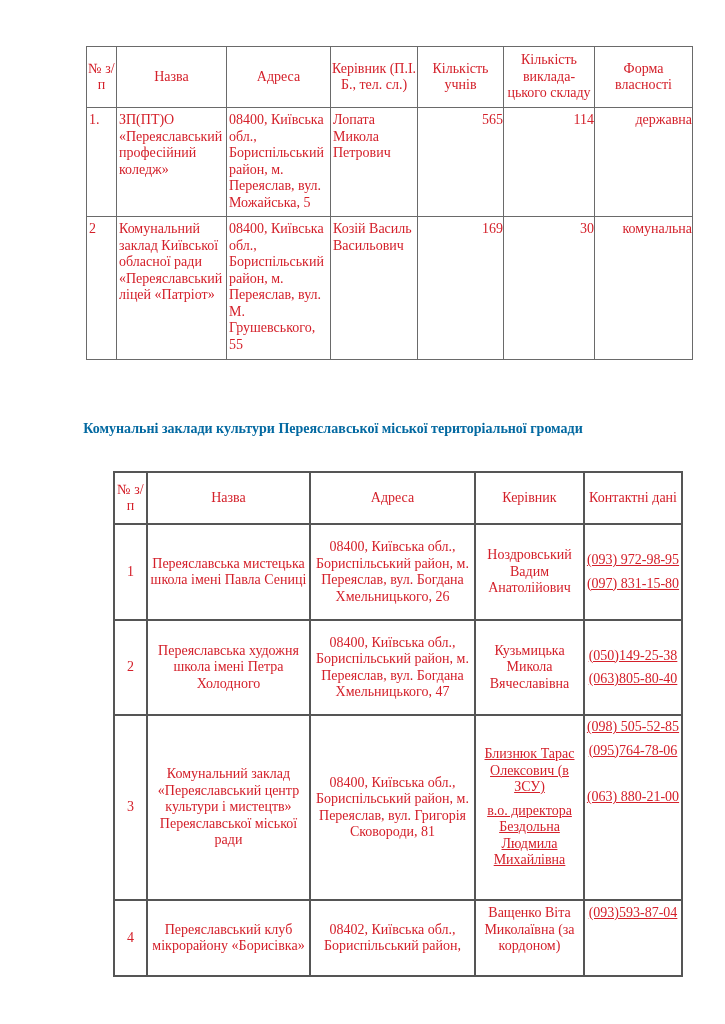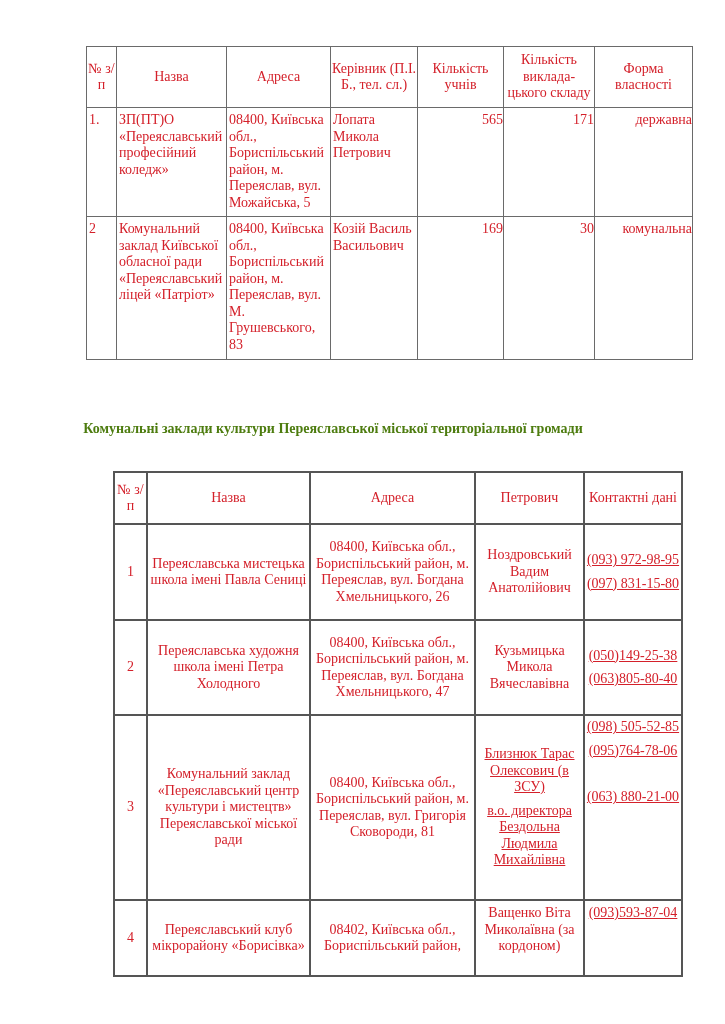--- a/index.html
+++ b/index.html
@@ -53,21 +53,21 @@
 
     
     #heading {
       position: absolute;
       left: 0;
       width: 666px;
       top: 421px;
       text-align: center;
       font-weight: bold;
       font-size: 14px;
-      color: #4d7c0f;
+      color: #0369a1;
     }
 
     
     #t2 {
       left: 113px;
       top: 471px;
       width: 568px;
     }
     #t2 td, #t2 th {
       border: 2px solid #555555;
@@ -110,27 +110,27 @@
       <th>Форма власності</th>
     </tr>
   </thead>
   <tbody>
     <tr class="r1">
       <td>1.</td>
       <td>ЗП(ПТ)О «Переяславський професійний коледж»</td>
       <td>08400, Київська обл., Бориспільський район, м. Переяслав, вул. Можайська, 5</td>
       <td>Лопата Микола Петрович</td>
       <td class="c">565</td>
-      <td class="c">171</td>
+      <td class="c">114</td>
       <td class="c">державна</td>
     </tr>
     <tr class="r2">
       <td>2</td>
       <td>Комунальний заклад Київської обласної ради «Переяславський ліцей «Патріот»</td>
-      <td>08400, Київська обл., Бориспільський район, м. Переяслав, вул. М. Грушевського, 83</td>
+      <td>08400, Київська обл., Бориспільський район, м. Переяслав, вул. М. Грушевського, 55</td>
       <td>Козій Василь Васильович</td>
       <td class="c">169</td>
       <td class="c">30</td>
       <td class="c">комунальна</td>
     </tr>
   </tbody>
 </table>
 
 <div id="heading">Комунальні заклади культури Переяславської міської територіальної громади</div>
 
@@ -140,21 +140,21 @@
     <col style="width:163px">
     <col style="width:165px">
     <col style="width:109px">
     <col style="width:98px">
   </colgroup>
   <thead>
     <tr>
       <th>№ з/п</th>
       <th>Назва</th>
       <th>Адреса</th>
-      <th>Петрович</th>
+      <th>Керівник</th>
       <th>Контактні дані</th>
     </tr>
   </thead>
   <tbody>
     <tr class="q1">
       <td>1</td>
       <td>Переяславська мистецька школа імені Павла Сениці</td>
       <td>08400, Київська обл., Бориспільський район, м. Переяслав, вул. Богдана Хмельницького, 26</td>
       <td>Ноздровський Вадим Анатолійович</td>
       <td>

